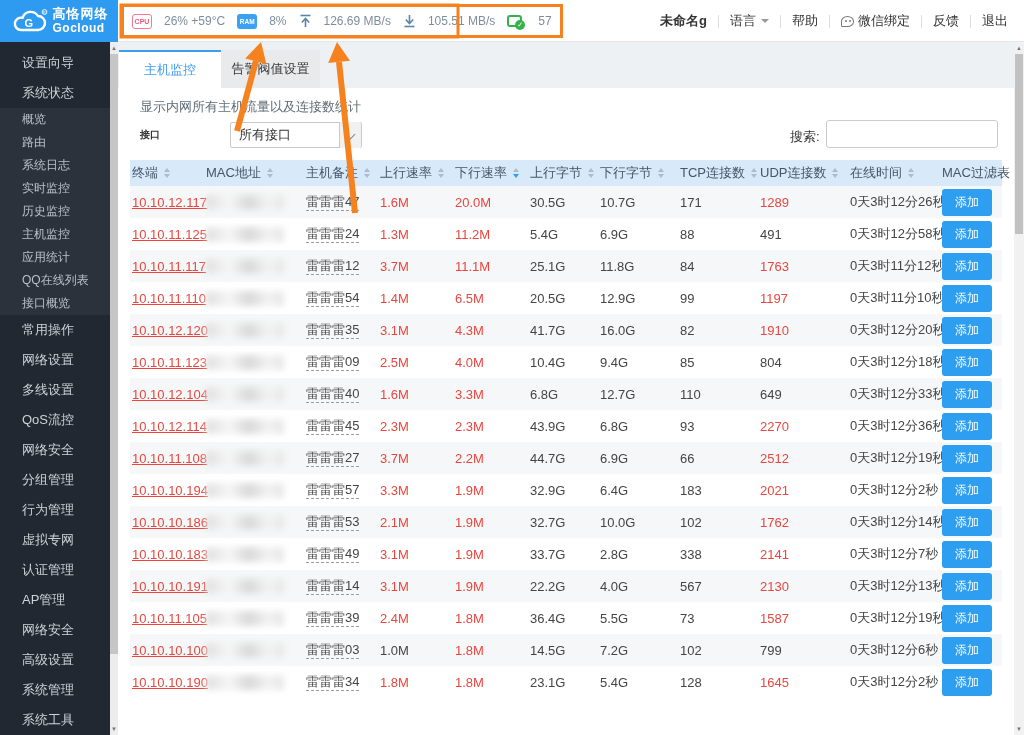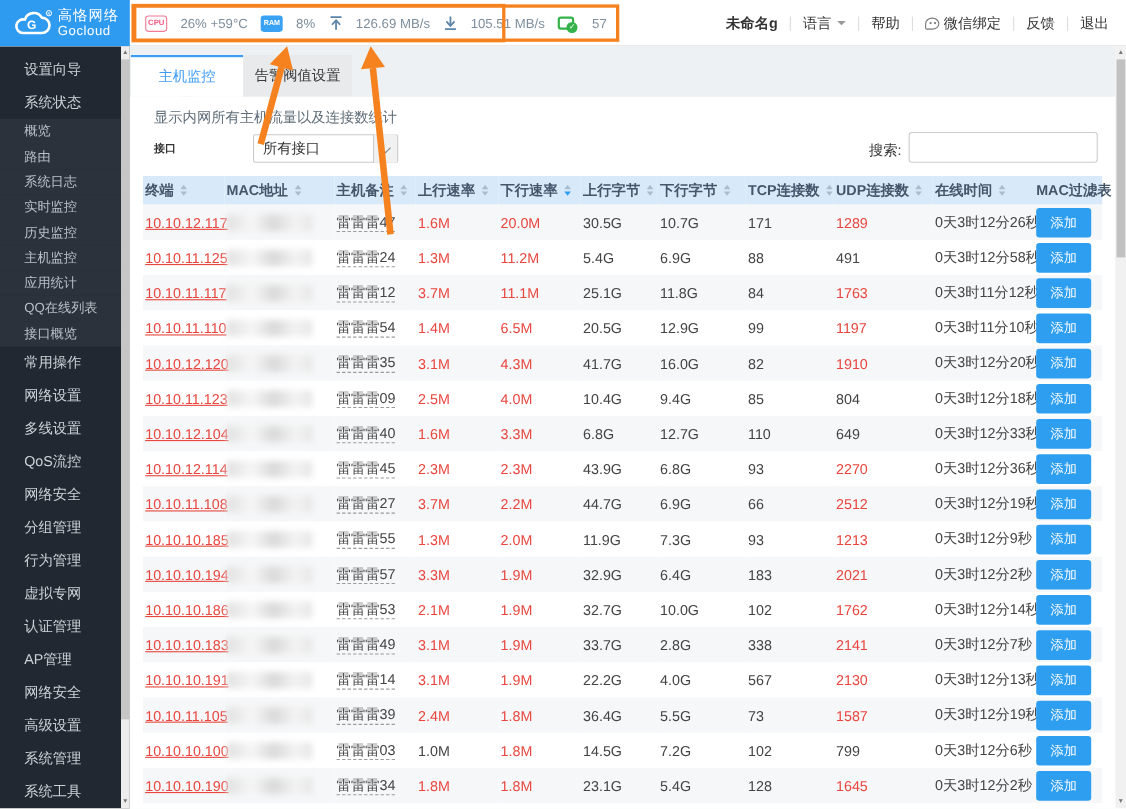--- a/index.html
+++ b/index.html
@@ -4,21 +4,21 @@
 <style>
   :root{ --ann:#f5821f; --accent:#2e9ef0; --red:#e8463f; }
   *{box-sizing:border-box;}
   html,body{margin:0;padding:0;}
   body{width:1024px;height:735px;position:relative;overflow:hidden;background:#fff;
        font-family:"Liberation Sans","DejaVu Sans",sans-serif;}
 
   
   .topbar{position:absolute;left:0;top:0;width:1024px;height:42px;background:#fff;border-bottom:1px solid #e7e7e7;z-index:5;}
   .logo{position:absolute;left:0;top:0;width:118px;height:42px;background:#2f9bf0;display:flex;align-items:center;justify-content:center;gap:5px;}
-  .brand-text{color:#fff;font-weight:normal;font-size:13px;line-height:1.15;letter-spacing:1px;}
+  .brand-text{color:#fff;font-weight:bold;font-size:13px;line-height:1.15;letter-spacing:1px;}
   .brand-text .en{font-size:12px;letter-spacing:0.5px;}
 
   .stats-box{position:absolute;left:121px;top:4px;height:34px;border:3px solid var(--ann);
              display:flex;align-items:center;gap:12px;padding:0 8px;background:#fff;}
   .stat-text{color:#7e8e9c;font-size:12px;white-space:nowrap;}
   .cpu-ic{width:20px;height:15px;border:1px solid #f27a93;border-radius:3px;color:#f2557f;
           font-size:7px;font-weight:bold;display:flex;align-items:center;justify-content:center;background:#fff;}
   .ram-ic{width:20px;height:15px;background:#3aa2f5;border-radius:3px;color:#fff;
           font-size:6.5px;font-weight:bold;display:flex;align-items:center;justify-content:center;}
   .sess-ic{width:15px;height:12px;border:2px solid #35b34a;border-radius:3px;position:relative;margin-right:4px;}
@@ -60,21 +60,21 @@
   .select{position:absolute;left:112px;top:34px;width:132px;height:26px;border:1px solid #c9c9c9;border-radius:2px;background:#fff;cursor:pointer;}
   .select-value{line-height:24px;padding-left:8px;font-size:13px;color:#333;}
   .select-arrow{position:absolute;right:0;top:-1px;width:22px;height:26px;background:#f1f1f1;border-left:1px solid #c9c9c9;border-radius:0 2px 2px 0;}
   .select-arrow::after{content:"";position:absolute;left:7px;top:9px;width:6px;height:6px;
        border-right:1px solid #888;border-bottom:1px solid #888;transform:rotate(45deg);}
   .search-label{position:absolute;left:672px;top:40px;font-size:13px;color:#333;}
   .search-input{position:absolute;left:708px;top:32px;width:172px;height:28px;border:1px solid #ccc;border-radius:3px;outline:none;font-size:13px;padding:0 6px;}
 
   .table-wrap{position:absolute;left:12px;top:72px;width:872px;}
   table{border-collapse:collapse;table-layout:fixed;width:872px;font-size:13px;}
-  thead th{height:26px;background:#d8eaf9;color:#44566a;font-weight:bold;text-align:left;padding-left:2px;white-space:nowrap;}
+  thead th{height:26px;background:#d8eaf9;color:#44566a;font-weight:normal;text-align:left;padding-left:2px;white-space:nowrap;}
   .th-inner{display:flex;align-items:center;}
   .sorts{display:inline-flex;flex-direction:column;margin-left:6px;}
   .tri-up{width:0;height:0;border-left:3.5px solid transparent;border-right:3.5px solid transparent;border-bottom:4px solid #a9bdd0;}
   .tri-down{width:0;height:0;border-left:3.5px solid transparent;border-right:3.5px solid transparent;border-top:4px solid #a9bdd0;margin-top:2px;} .tri-down.act{border-top-color:var(--accent);}
   tbody td{height:32px;padding-left:2px;color:#444;white-space:nowrap;}
   tbody tr:nth-child(odd){background:#f6f7f8;}
   .ip{color:var(--red);text-decoration:underline;cursor:pointer;}
   .mac-blur{display:inline-block;width:78px;height:15px;border-radius:2px;vertical-align:middle;
        background:linear-gradient(90deg,#e0e0e0,#f6f6f6 30%,#d9d9d9 55%,#f3f3f3 80%,#e6e6e6);filter:blur(3px);}
   .name{color:#444;border-bottom:1px dashed #9a9a9a;padding-bottom:1px;cursor:pointer;}
@@ -423,33 +423,20 @@
               <td><span class="hot">3.7M</span></td>
               <td><span class="hot">2.2M</span></td>
               <td>44.7G</td>
               <td>6.9G</td>
               <td>66</td>
               <td><span class="hot">2512</span></td>
               <td>0天3时12分19秒</td>
               <td><button class="add-btn">添加</button></td>
             </tr>
             <tr>
-              <td><a class="ip">10.10.10.185</a></td>
-              <td><span class="mac-blur"></span></td>
-              <td><span class="name">雷雷雷55</span></td>
-              <td><span class="hot">1.3M</span></td>
-              <td><span class="hot">2.0M</span></td>
-              <td>11.9G</td>
-              <td>7.3G</td>
-              <td>93</td>
-              <td><span class="hot">1213</span></td>
-              <td>0天3时12分9秒</td>
-              <td><button class="add-btn">添加</button></td>
-            </tr>
-            <tr>
               <td><a class="ip">10.10.10.194</a></td>
               <td><span class="mac-blur"></span></td>
               <td><span class="name">雷雷雷57</span></td>
               <td><span class="hot">3.3M</span></td>
               <td><span class="hot">1.9M</span></td>
               <td>32.9G</td>
               <td>6.4G</td>
               <td>183</td>
               <td><span class="hot">2021</span></td>
               <td>0天3时12分2秒</td>

